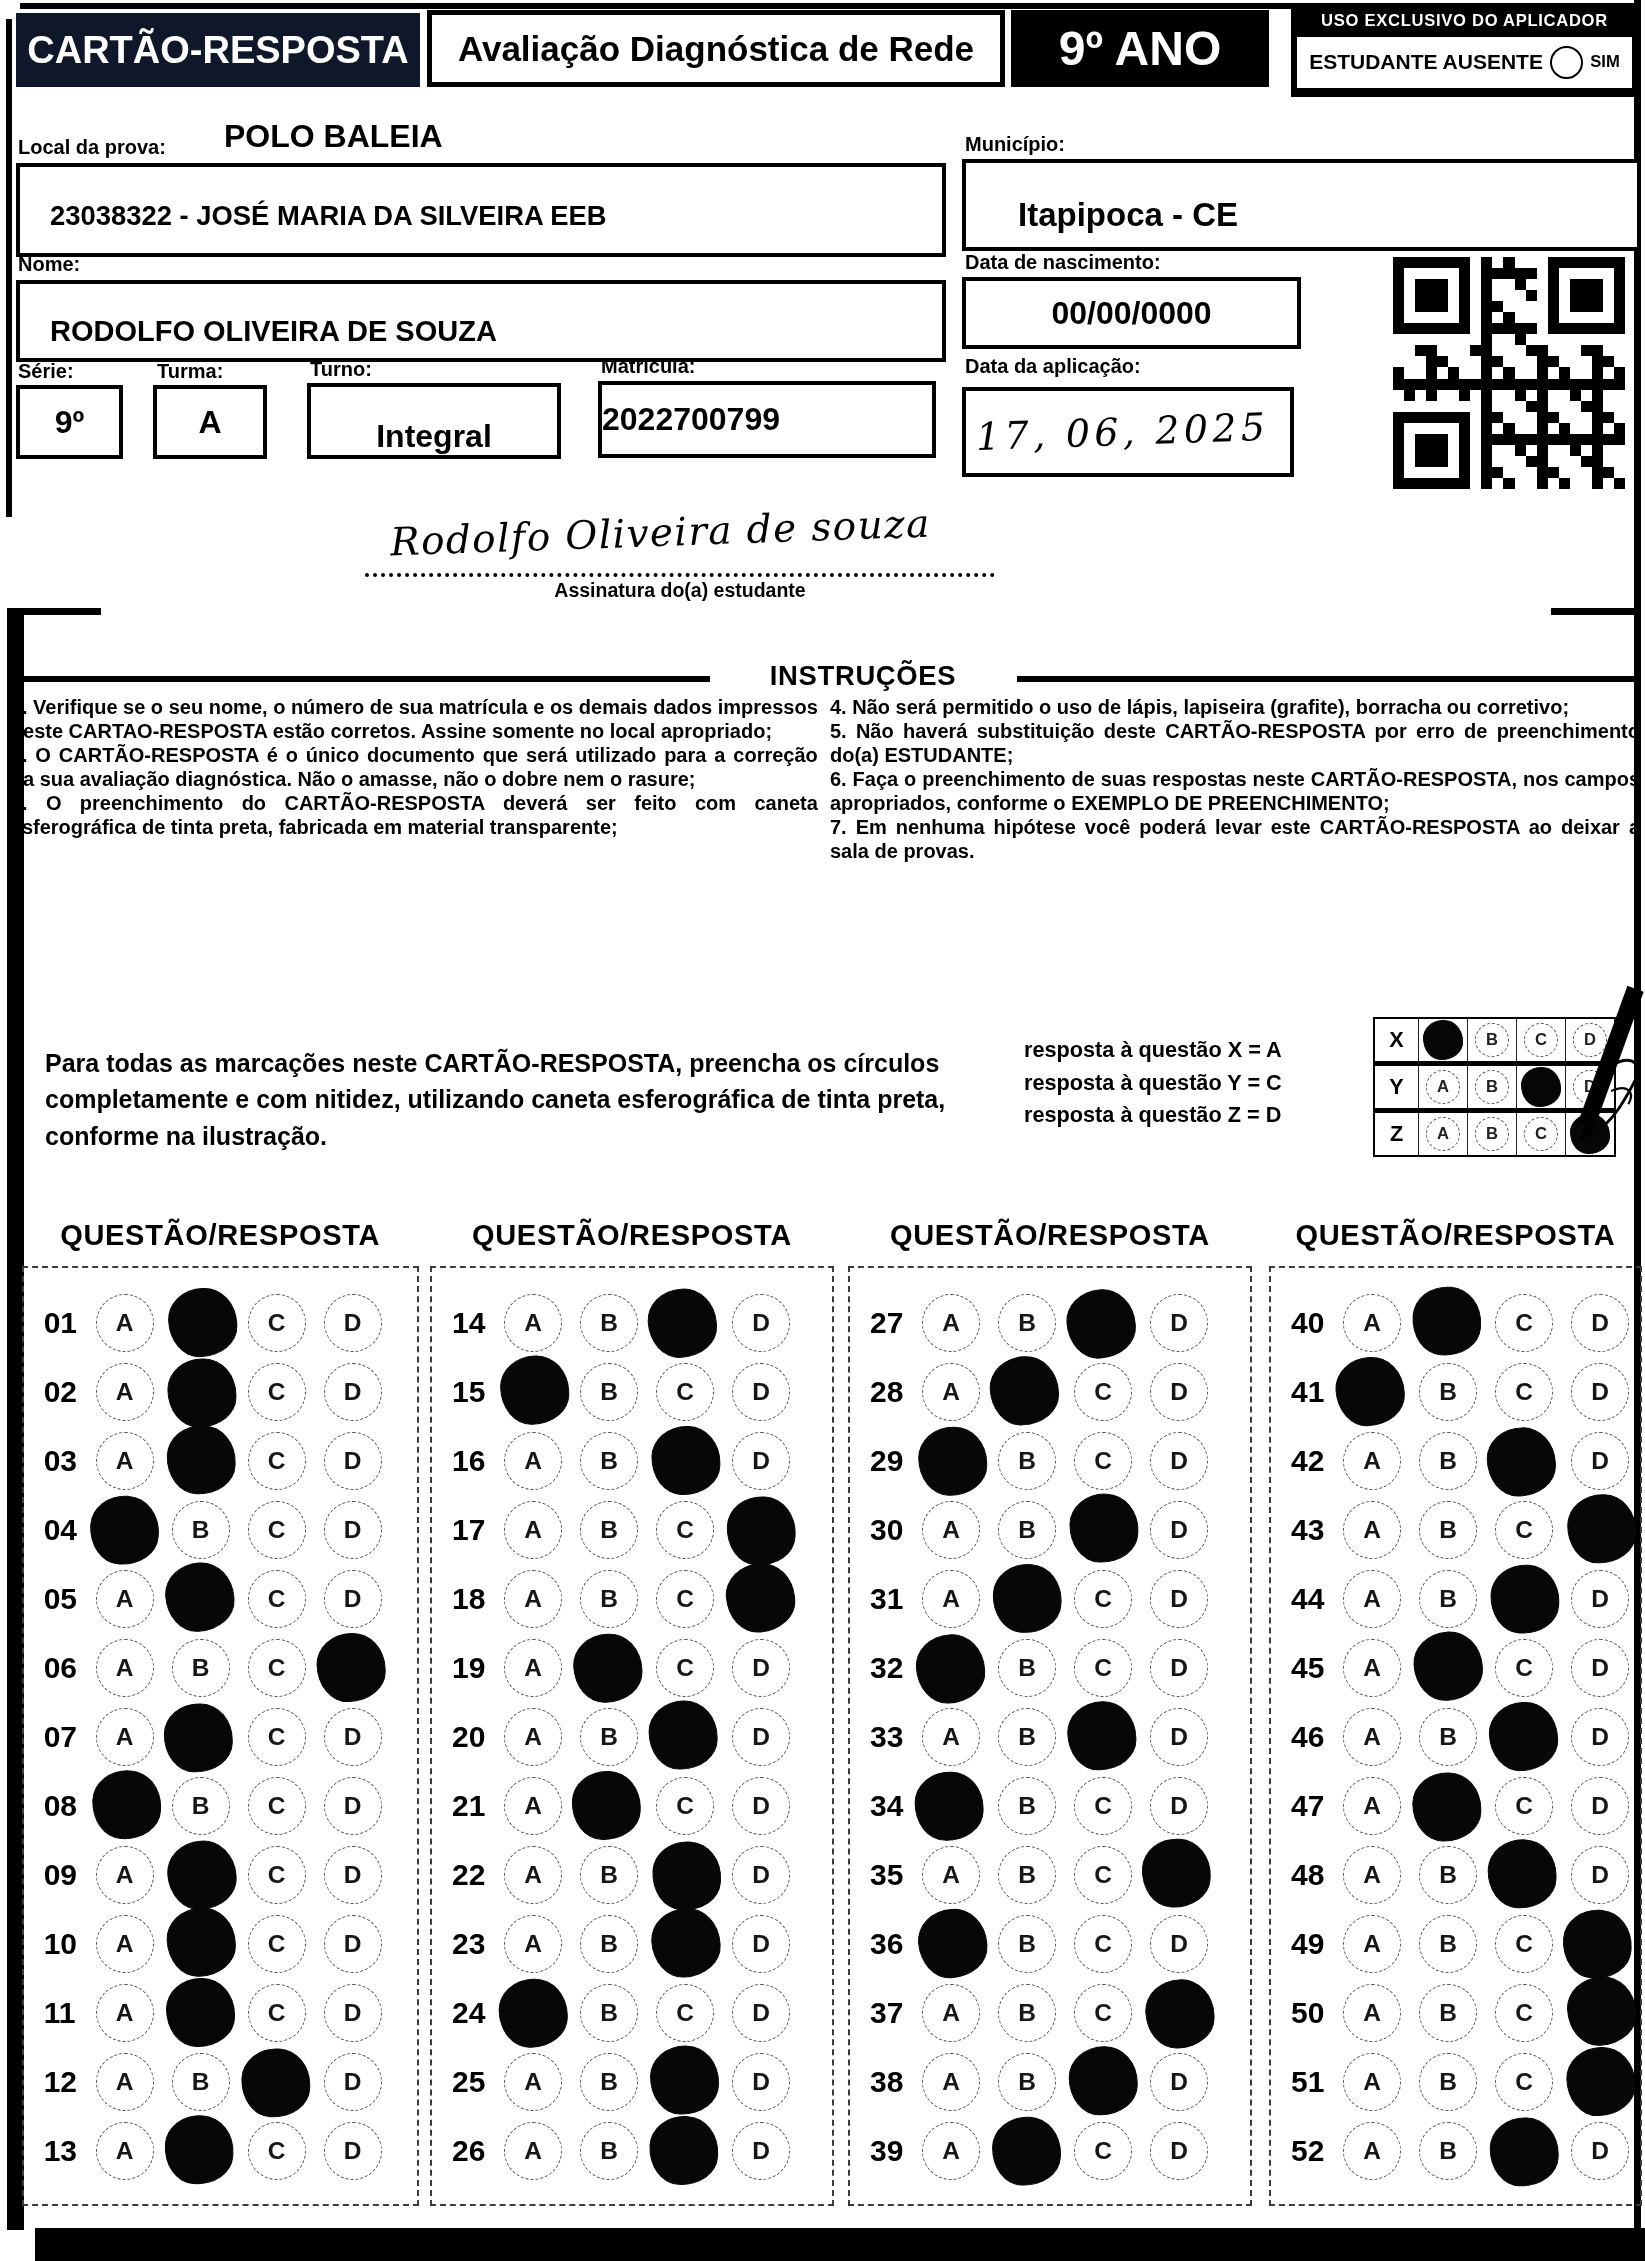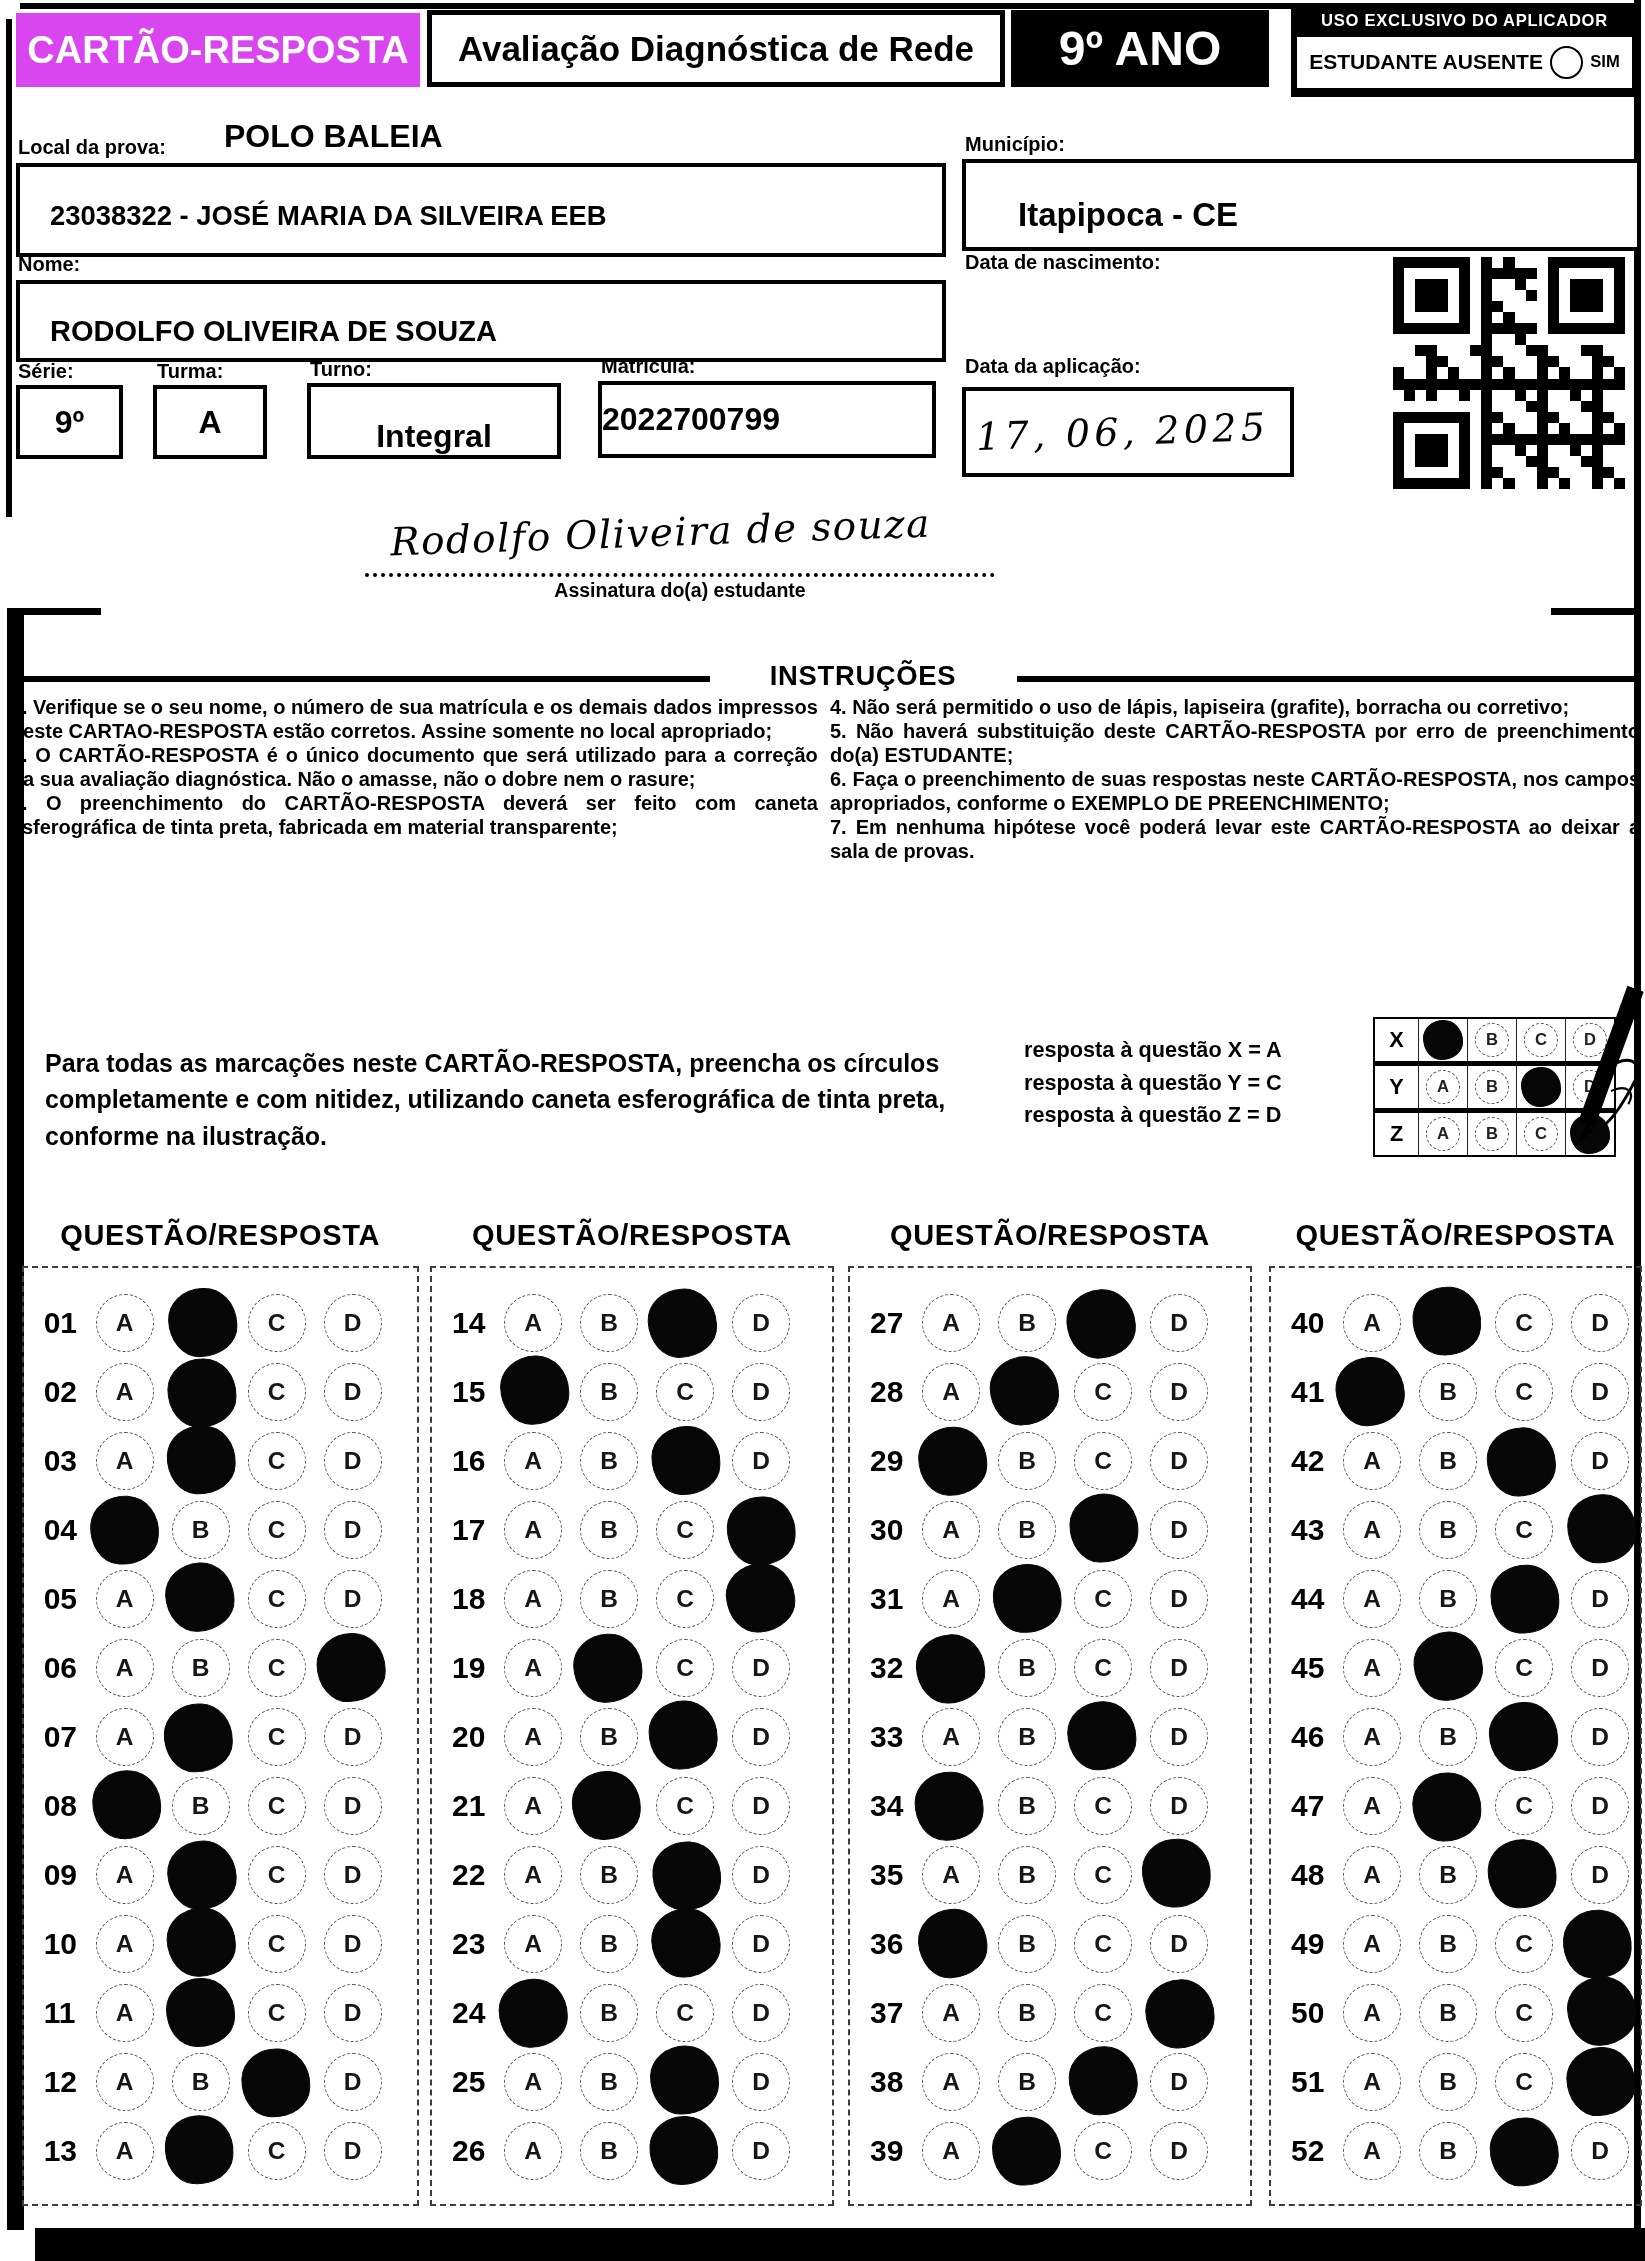--- a/index.html
+++ b/index.html
@@ -10,21 +10,21 @@
   .abs{position:absolute;}
   
   .top-line{left:20px; top:2.9px; width:1619px; height:6.5px; background:#000;}
   .left-thin{left:5.8px; top:19px; width:5.8px; height:498px; background:#000;}
   .right-line{left:1634px; top:0px; width:6.5px; height:2231px; background:#000;}
   .left-bar{left:7.2px; top:608px; width:17.3px; height:1622px; background:#000;}
   .corner-left{left:7.2px; top:608px; width:94px; height:7.2px; background:#000;}
   .corner-right{left:1551px; top:608px; width:90px; height:7.2px; background:#000;}
   .bottom-bar{left:35px; top:2228px; width:1611px; height:33px; background:#000;}
   
-  .title-box{left:16px; top:13px; width:404px; height:74px; background:#d946ef; color:#fff;
+  .title-box{left:16px; top:13px; width:404px; height:74px; background:#0f172a; color:#fff;
     display:flex; align-items:center; justify-content:center; font-size:38px; font-weight:700;}
   .subtitle-box{left:427px; top:10px; width:578px; height:77px; background:#fff;
     border:5.8px solid #000; box-sizing:border-box; display:flex; align-items:center; justify-content:center;
     font-size:35px; font-weight:700;}
   .grade-box{left:1011px; top:10px; width:258px; height:77px; background:#000; color:#fff;
     display:flex; align-items:center; justify-content:center; font-size:48px; font-weight:700;}
   .aplicador{left:1291px; top:5.8px; width:347px; height:91px; background:#000;}
   .apl-title{color:#fff; text-align:center; font-size:16.6px; font-weight:700; height:30px; line-height:30px; letter-spacing:0.7px;}
   .apl-body{background:#fff; margin:0 5px 5px 5px; height:51px; border:1.4px solid #000;
     display:flex; align-items:center; justify-content:center; gap:7.2px;}
@@ -137,20 +137,23 @@
   </div>
   <span class="abs lbl mun-lbl">Município:</span>
   <div class="abs fbox mun-box">
     <span class="fval">Itapipoca - CE</span>
   </div>
   <span class="abs lbl nome-lbl">Nome:</span>
   <div class="abs fbox nome-box">
     <span class="fval">RODOLFO OLIVEIRA DE SOUZA</span>
   </div>
   <span class="abs lbl nasc-lbl">Data de nascimento:</span>
+  <div class="abs fbox nasc-box">
+    <span class="fval small-box-val">00/00/0000</span>
+  </div>
   <span class="abs lbl serie-lbl">Série:</span>
   <div class="abs fbox serie-box">
     <span class="fval small-box-val">9º</span>
   </div>
   <span class="abs lbl turma-lbl">Turma:</span>
   <div class="abs fbox turma-box">
     <span class="fval small-box-val">A</span>
   </div>
   <span class="abs lbl turno-lbl">Turno:</span>
   <div class="abs fbox turno-box">

